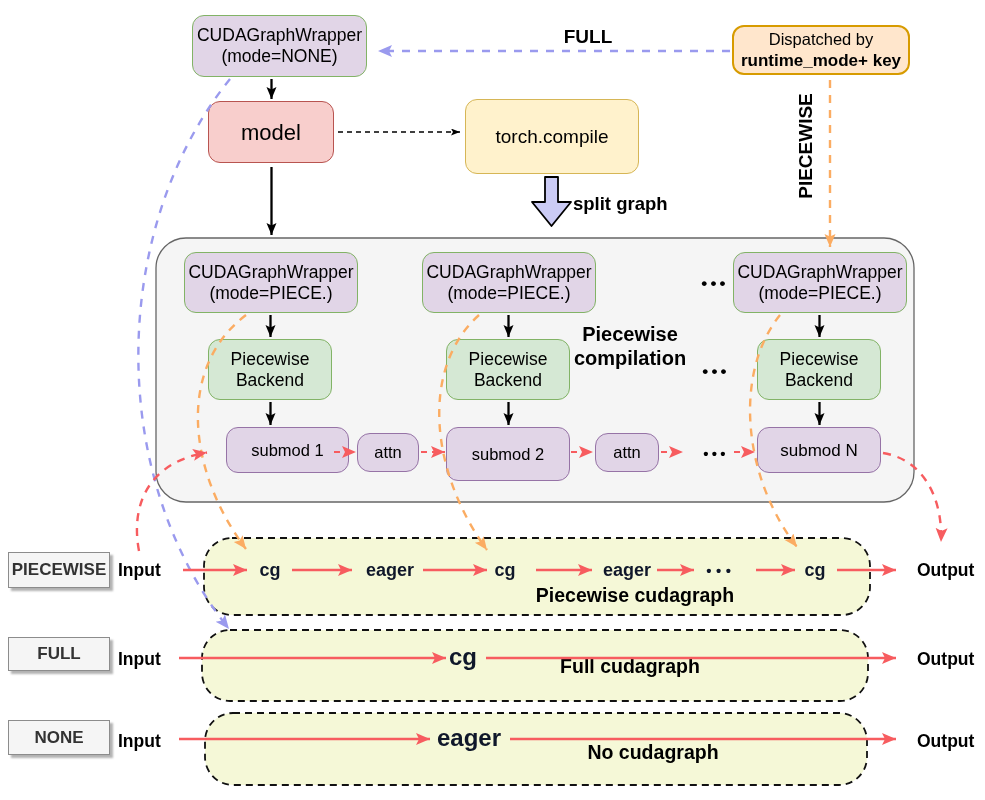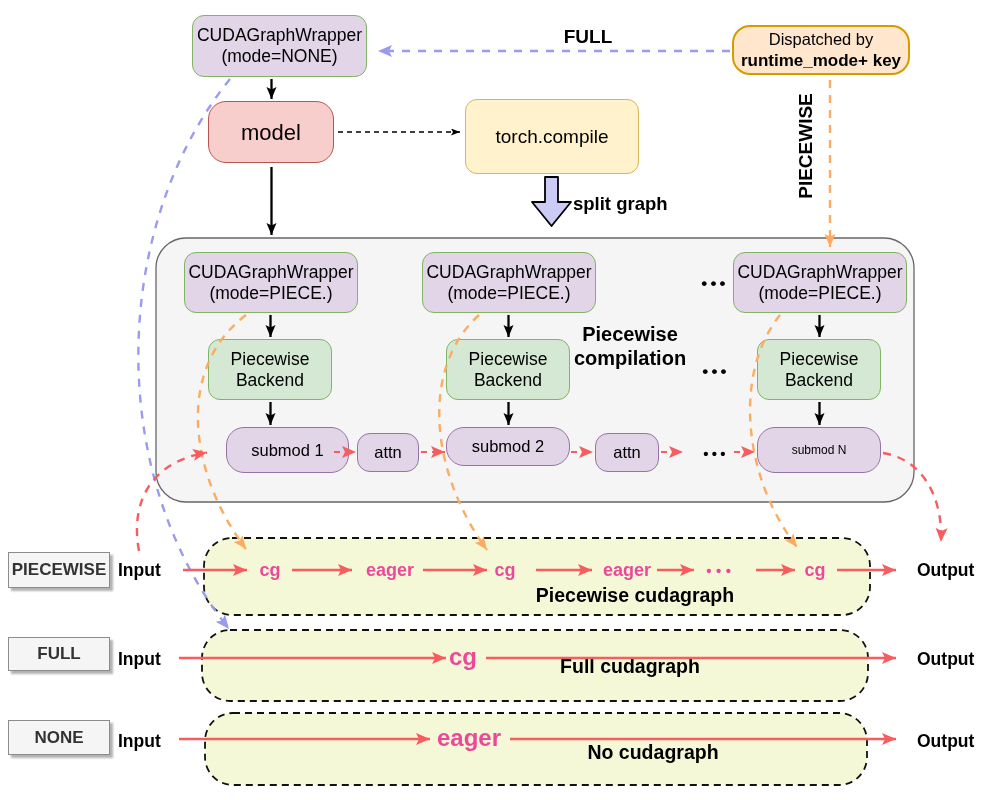--- a/index.html
+++ b/index.html
@@ -5,27 +5,27 @@
   html,body{margin:0;padding:0;background:#ffffff;}
   body{width:985px;height:800px;position:relative;overflow:hidden;
        font-family:"Liberation Sans",sans-serif;color:#000;}
   .node{position:absolute;display:flex;align-items:center;justify-content:center;
         text-align:center;box-sizing:border-box;z-index:2;}
   .node .lbl{line-height:21px;}
   .purple{background:#E1D5E7;}
   .green-border{border:1.4px solid #82B366;}
   .purple-border{border:1.4px solid #9673A6;}
   .r12{border-radius:12px;}
-  .r10{border-radius:18px;}
+  .r10{border-radius:12px;}
   svg{position:absolute;left:0;top:0;pointer-events:none;}
   #underlay{z-index:0;}
   #overlay{z-index:5;}
   .txt{position:absolute;z-index:3;white-space:nowrap;}
   .bold{font-weight:bold;}
-  .red{color:#ec4899;}
+  .red{color:#0f172a;}
   .ctr{transform:translate(-50%,-50%);}
   .dots{font-weight:bold;letter-spacing:3.2px;}
   .mode-box{position:absolute;left:8px;width:102px;background:#F5F5F5;
       border:1.2px solid #8C8C8C;box-shadow:2.5px 3px 2px rgba(0,0,0,0.3);
       display:flex;align-items:center;justify-content:center;
       font-weight:bold;color:#333;font-size:17px;box-sizing:border-box;z-index:2;}
 </style>
 </head>
 <body>
 
@@ -92,25 +92,25 @@
 <div class="node green-border r12" style="left:757px;top:339px;width:124px;height:61px;background:#D5E8D4;">
   <div class="lbl" style="font-size:17.5px;">
     <div>Piecewise</div>
     <div>Backend</div>
   </div>
 </div>
 
 <div class="node purple purple-border r10" style="left:226px;top:427px;width:123px;height:46px;">
   <div class="lbl" style="font-size:16.5px;">submod 1</div>
 </div>
-<div class="node purple purple-border r10" style="left:446px;top:427px;width:124px;height:39px;">
+<div class="node purple purple-border r10" style="left:446px;top:427px;width:124px;height:54px;">
   <div class="lbl" style="font-size:16.5px;">submod 2</div>
 </div>
 <div class="node purple purple-border r10" style="left:757px;top:427px;width:124px;height:46px;">
-  <div class="lbl" style="font-size:12px;">submod N</div>
+  <div class="lbl" style="font-size:17px;">submod N</div>
 </div>
 
 <div class="node purple purple-border" style="left:357px;top:433px;width:62px;height:39px;border-radius:13px;">
   <div class="lbl" style="font-size:16.5px;">attn</div>
 </div>
 <div class="node purple purple-border" style="left:595px;top:433px;width:64px;height:39px;border-radius:13px;">
   <div class="lbl" style="font-size:16.5px;">attn</div>
 </div>
 
 <div class="mode-box" style="top:552px;height:36px;">

